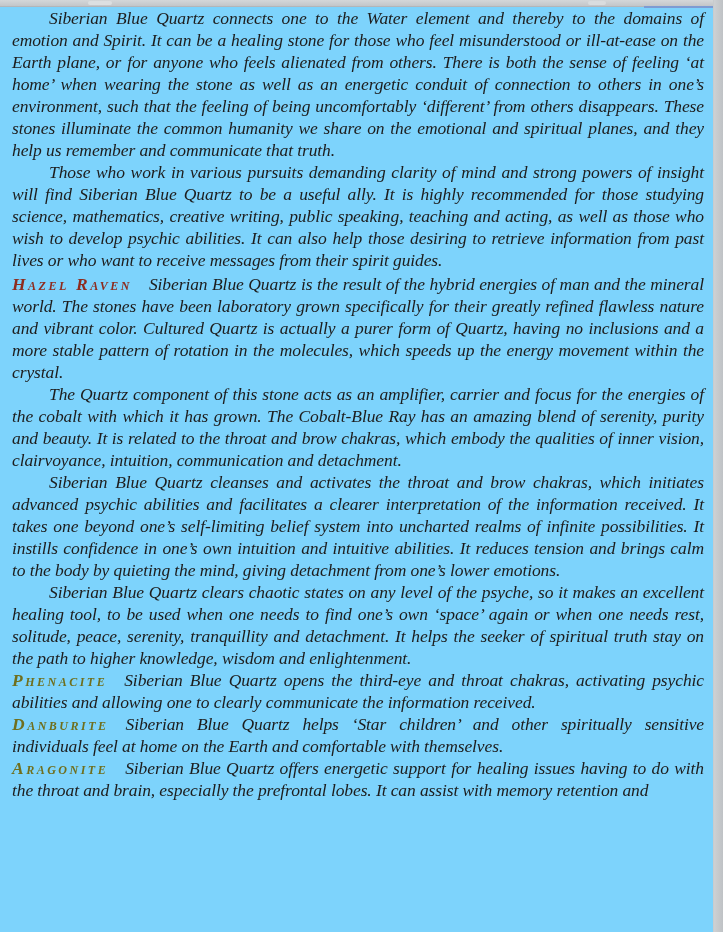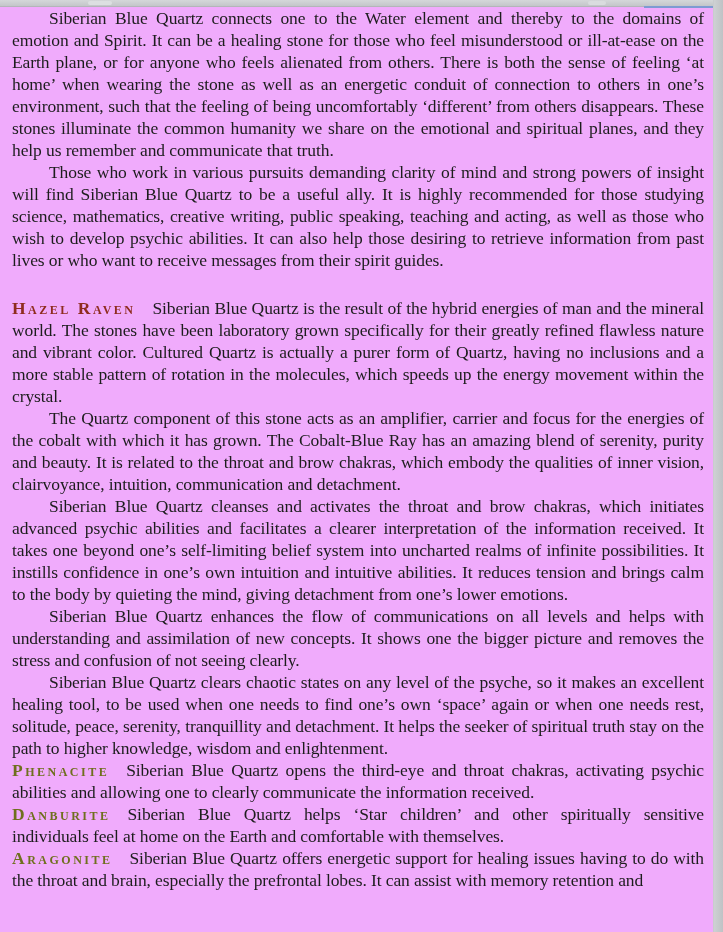--- a/index.html
+++ b/index.html
@@ -3,21 +3,21 @@
 <meta charset="utf-8">
 <style>
   html, body { margin: 0; padding: 0; }
   body {
     width: 723px; height: 932px;
     background: #fbfbfa;
     overflow: hidden;
     position: relative;
     font-family: "Liberation Serif", "DejaVu Serif", serif;
   }
-  .page { position: absolute; inset: 0; background: #f0abfc; }
+  .page { position: absolute; inset: 0; background: #7dd3fc; font-style: italic; }
 
   
   .edge-top {
     position: absolute; top: 0; left: 0; width: 723px; height: 6px;
     background: linear-gradient(#d4d7d9, #c3c6c9);
     border-bottom: 1px solid #b3b6b9;
   }
   .edge-right {
     position: absolute; top: 0; right: 0; width: 9px; height: 932px;
     background: linear-gradient(90deg, #ced1d3, #bfc2c5);
@@ -40,21 +40,21 @@
   .content {
     position: absolute; top: 7px; left: 12px; width: 692px;
     font-size: 17.5px;
     line-height: 22px;
     color: #1d1d1d;
     text-align: justify;
     letter-spacing: -0.1px;
   }
   .content p { margin: 0; }
   p.indent { text-indent: 37px; }
-  p.gap-before { margin-top: 26px; }
+  p.gap-before { margin-top: 2px; }
 
   .sec-heading {
     font-weight: bold;
     font-variant: small-caps;
     letter-spacing: 2.5px;
     margin-right: 17px;
     white-space: nowrap;
   }
   .sec-heading.red   { color: #8e2c1e; }
   .sec-heading.olive { color: #6f6f1d; }
@@ -76,21 +76,20 @@
 
     <p class="indent">Those who work in various pursuits demanding clarity of mind and strong powers of insight will find Siberian Blue Quartz to be a useful ally. It is highly recommended for those studying science, mathematics, creative writing, public speaking, teaching and acting, as well as those who wish to develop psychic abilities. It can also help those desiring to retrieve information from past lives or who want to receive messages from their spirit guides.</p>
 
 
     <p class="gap-before"><span class="sec-heading red">Hazel Raven</span><span>Siberian Blue Quartz is the result of the hybrid energies of man and the mineral world. The stones have been laboratory grown specifically for their greatly refined flawless nature and vibrant color. Cultured Quartz is actually a purer form of Quartz, having no inclusions and a more stable pattern of rotation in the molecules, which speeds up the energy movement within the crystal.</span></p>
 
     <p class="indent">The Quartz component of this stone acts as an amplifier, carrier and focus for the energies of the cobalt with which it has grown. The Cobalt-Blue Ray has an amazing blend of serenity, purity and beauty. It is related to the throat and brow chakras, which embody the qualities of inner vision, clairvoyance, intuition, communication and detachment.</p>
 
     <p class="indent">Siberian Blue Quartz cleanses and activates the throat and brow chakras, which initiates advanced psychic abilities and facilitates a clearer interpretation of the information received. It takes one beyond one’s self-limiting belief system into uncharted realms of infinite possibilities. It instills confidence in one’s own intuition and intuitive abilities. It reduces tension and brings calm to the body by quieting the mind, giving detachment from one’s lower emotions.</p>
 
-    <p class="indent">Siberian Blue Quartz enhances the flow of communications on all levels and helps with understanding and assimilation of new concepts. It shows one the bigger picture and removes the stress and confusion of not seeing clearly.</p>
 
     <p class="indent">Siberian Blue Quartz clears chaotic states on any level of the psyche, so it makes an excellent healing tool, to be used when one needs to find one’s own ‘space’ again or when one needs rest, solitude, peace, serenity, tranquillity and detachment. It helps the seeker of spiritual truth stay on the path to higher knowledge, wisdom and enlightenment.</p>
 
     <p><span class="sec-heading olive">Phenacite</span><span>Siberian Blue Quartz opens the third-eye and throat chakras, activating psychic abilities and allowing one to clearly communicate the information received.</span></p>
 
     <p><span class="sec-heading olive">Danburite</span><span>Siberian Blue Quartz helps ‘Star children’ and other spiritually sensitive individuals feel at home on the Earth and comfortable with themselves.</span></p>
 
     <p><span class="sec-heading olive">Aragonite</span><span>Siberian Blue Quartz offers energetic support for healing issues having to do with the throat and brain, especially the prefrontal lobes. It can assist with memory retention and</span></p>
 
   </div>

